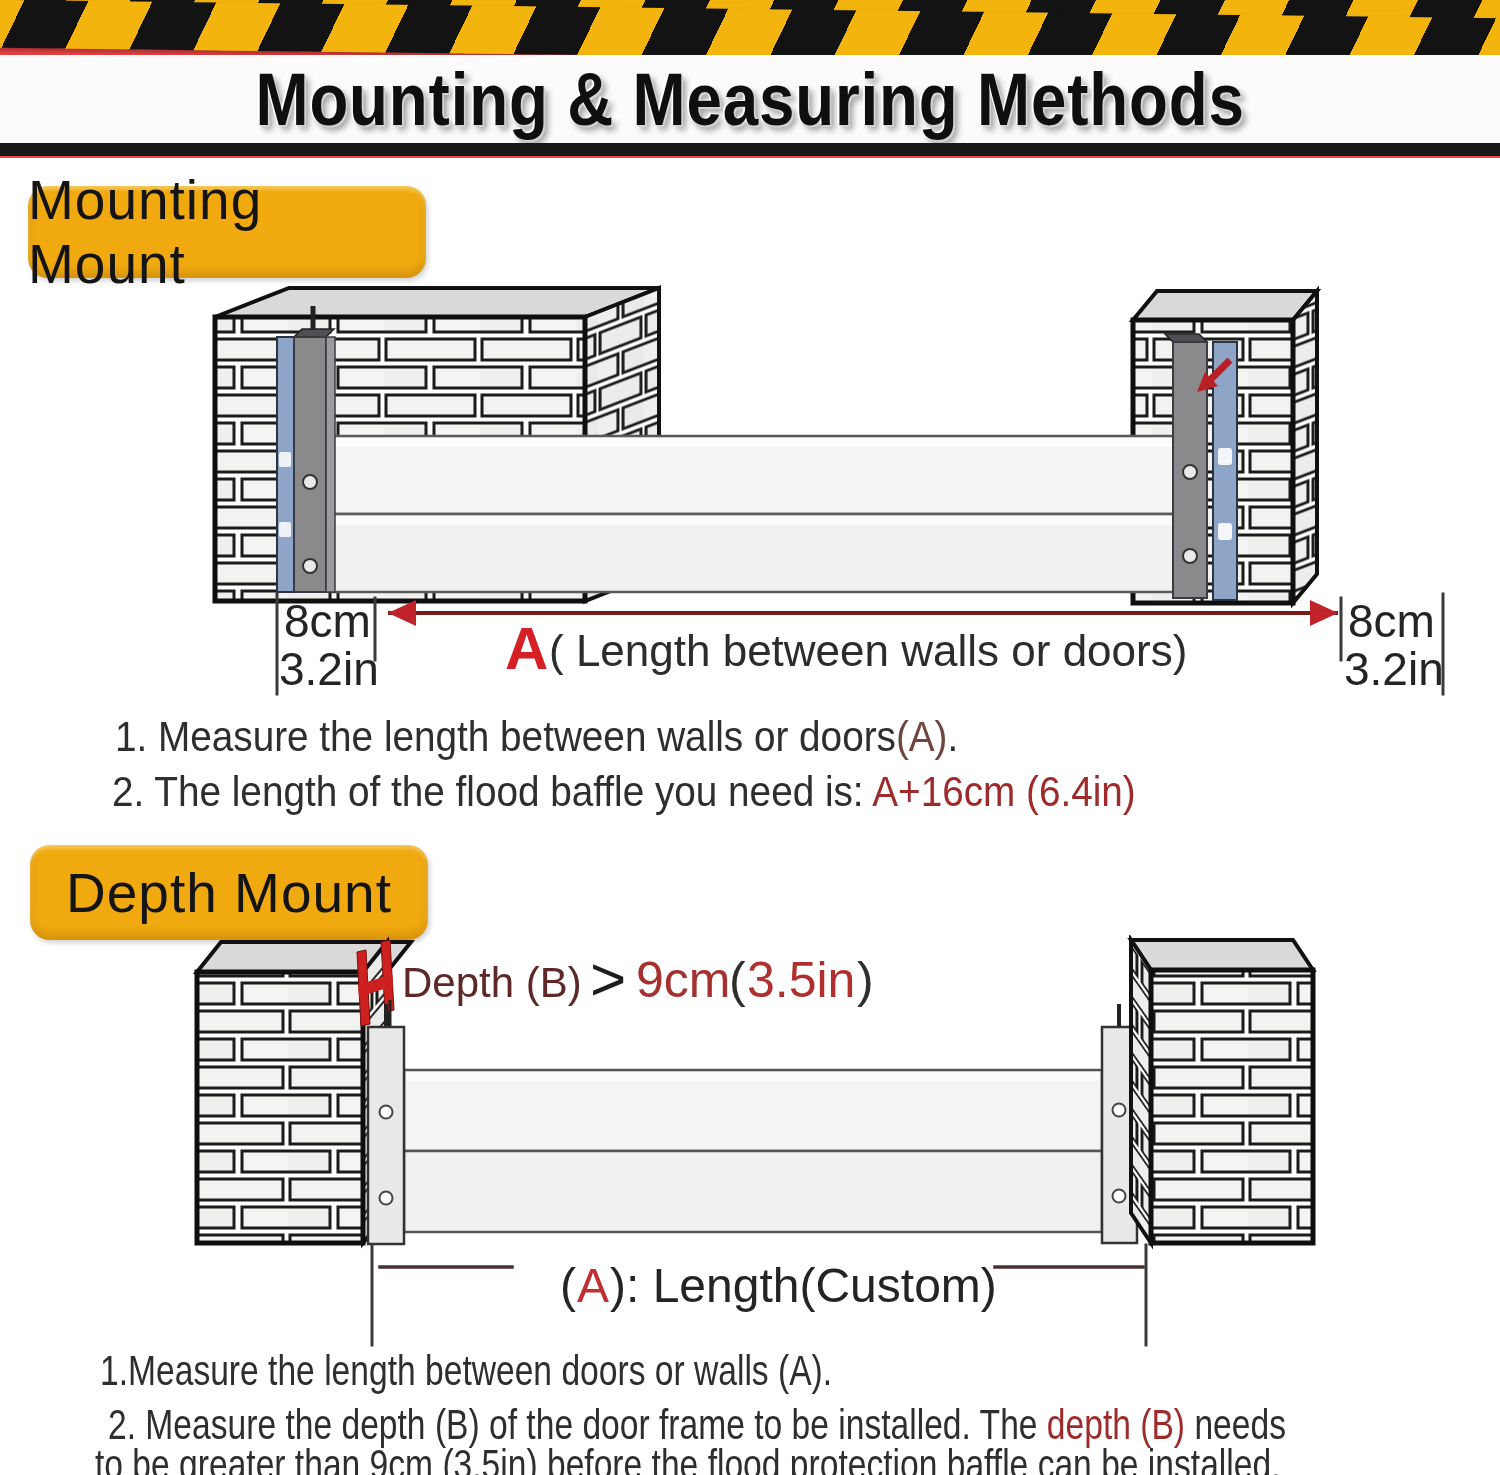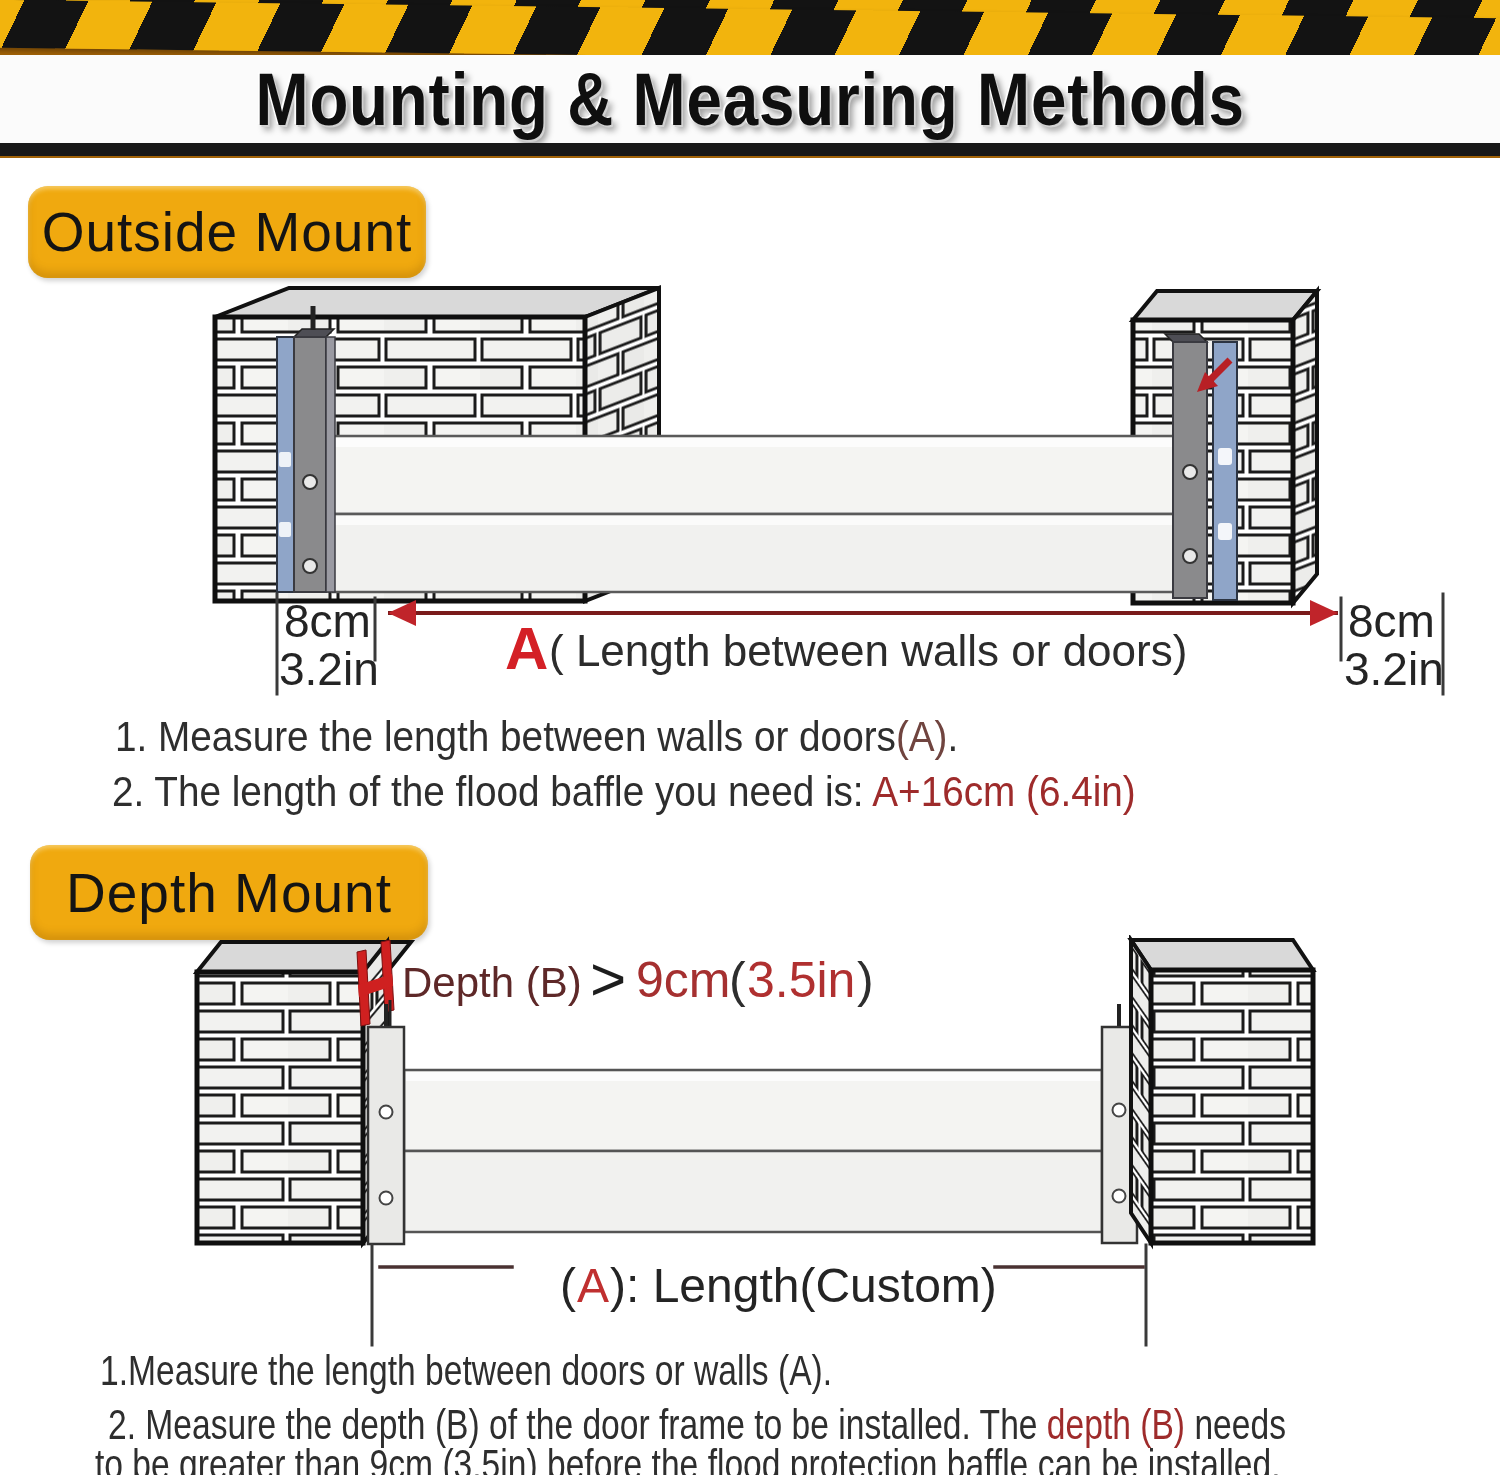--- a/index.html
+++ b/index.html
@@ -1,20 +1,20 @@
 <!DOCTYPE html>
 <html style="--tape-yellow: #F2B40D; --badge-yellow: #F0A90F; --arrow-red: #C0242A; --dim-line-red: #7A1B1B; --highlight-red: #9E2B2B; --bright-red: #CF2020; --gasket-blue: #8FA5C8; --bracket-gray: #8A8A8C; --text-dark: #2E2E2E;"><head>
 <meta charset="utf-8">
 <style>
   html,body{margin:0;padding:0;background:#ffffff;}
   .page{position:relative;width:1500px;height:1475px;background:#ffffff;overflow:hidden;
         font-family:"Liberation Sans",sans-serif;}
 
   
-  .header{position:absolute;top:0;left:0;width:1500px;height:158px;overflow:hidden;background:#a16207;}
+  .header{position:absolute;top:0;left:0;width:1500px;height:158px;overflow:hidden;background:#ef4444;}
   .tape{position:absolute;left:-40px;right:-40px;height:48px;
         background:repeating-linear-gradient(115deg,var(--tape-yellow,#F2B40D) 0 58px,#131313 58px 116px);
         transform:rotate(0.7deg);}
   .tape-upper{top:-38px;}
   .tape-main{top:9px;box-shadow:0 3px 5px rgba(0,0,0,.3);}
   .title-band{position:absolute;top:55px;left:0;right:0;height:88px;background:#fbfbfb;
               display:flex;align-items:center;justify-content:center;z-index:2;}
   .title-band h1{margin:0;font-size:74px;font-weight:bold;color:#0f0f0f;letter-spacing:1px;
                  white-space:nowrap;transform:scaleX(.86);
                  text-shadow:-2px -1px 0 #ffffff,2px 2px 0 #d2d2d2,5px 5px 7px #9b9b9b;}
@@ -52,21 +52,21 @@
   <div class="header">
     <div class="tape tape-upper"></div>
     <div class="tape tape-main"></div>
     <div class="title-band">
       <h1>Mounting &amp; Measuring Methods</h1>
     </div>
     <div class="black-bar"></div>
   </div>
 
   <div class="badge badge-outside">
-    <span>Outside Mount</span>
+    <span>Mounting Mount</span>
   </div>
 
   <svg class="diagram diagram-outside" viewBox="170 275 1300 425">
     <defs>
       <pattern id="o-brk" width="96" height="56" patternUnits="userSpaceOnUse">
         <rect width="96" height="56" fill="#ffffff"></rect>
         <g stroke="#1b1b1b" stroke-width="3">
           <rect x="2" y="3" width="89" height="21" fill="#f2f2f0"></rect>
           <rect x="-47" y="31" width="89" height="21" fill="#efefed"></rect>
           <rect x="50" y="31" width="89" height="21" fill="#f4f4f2"></rect>

